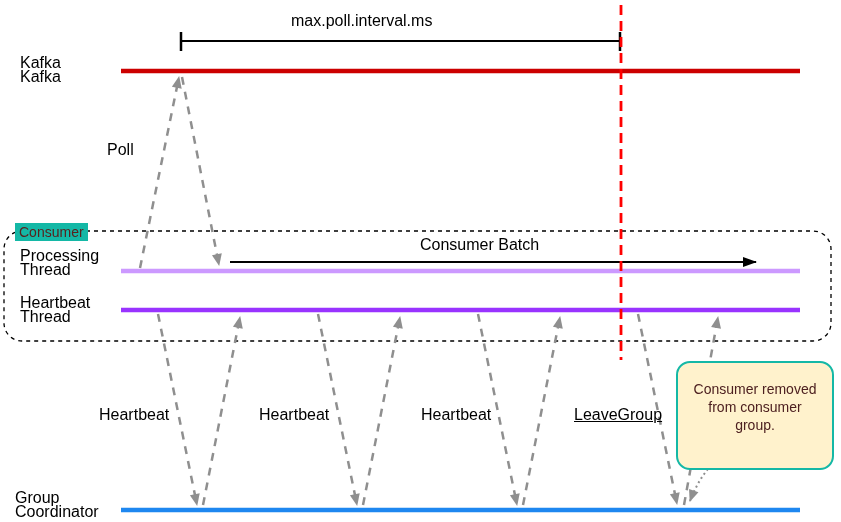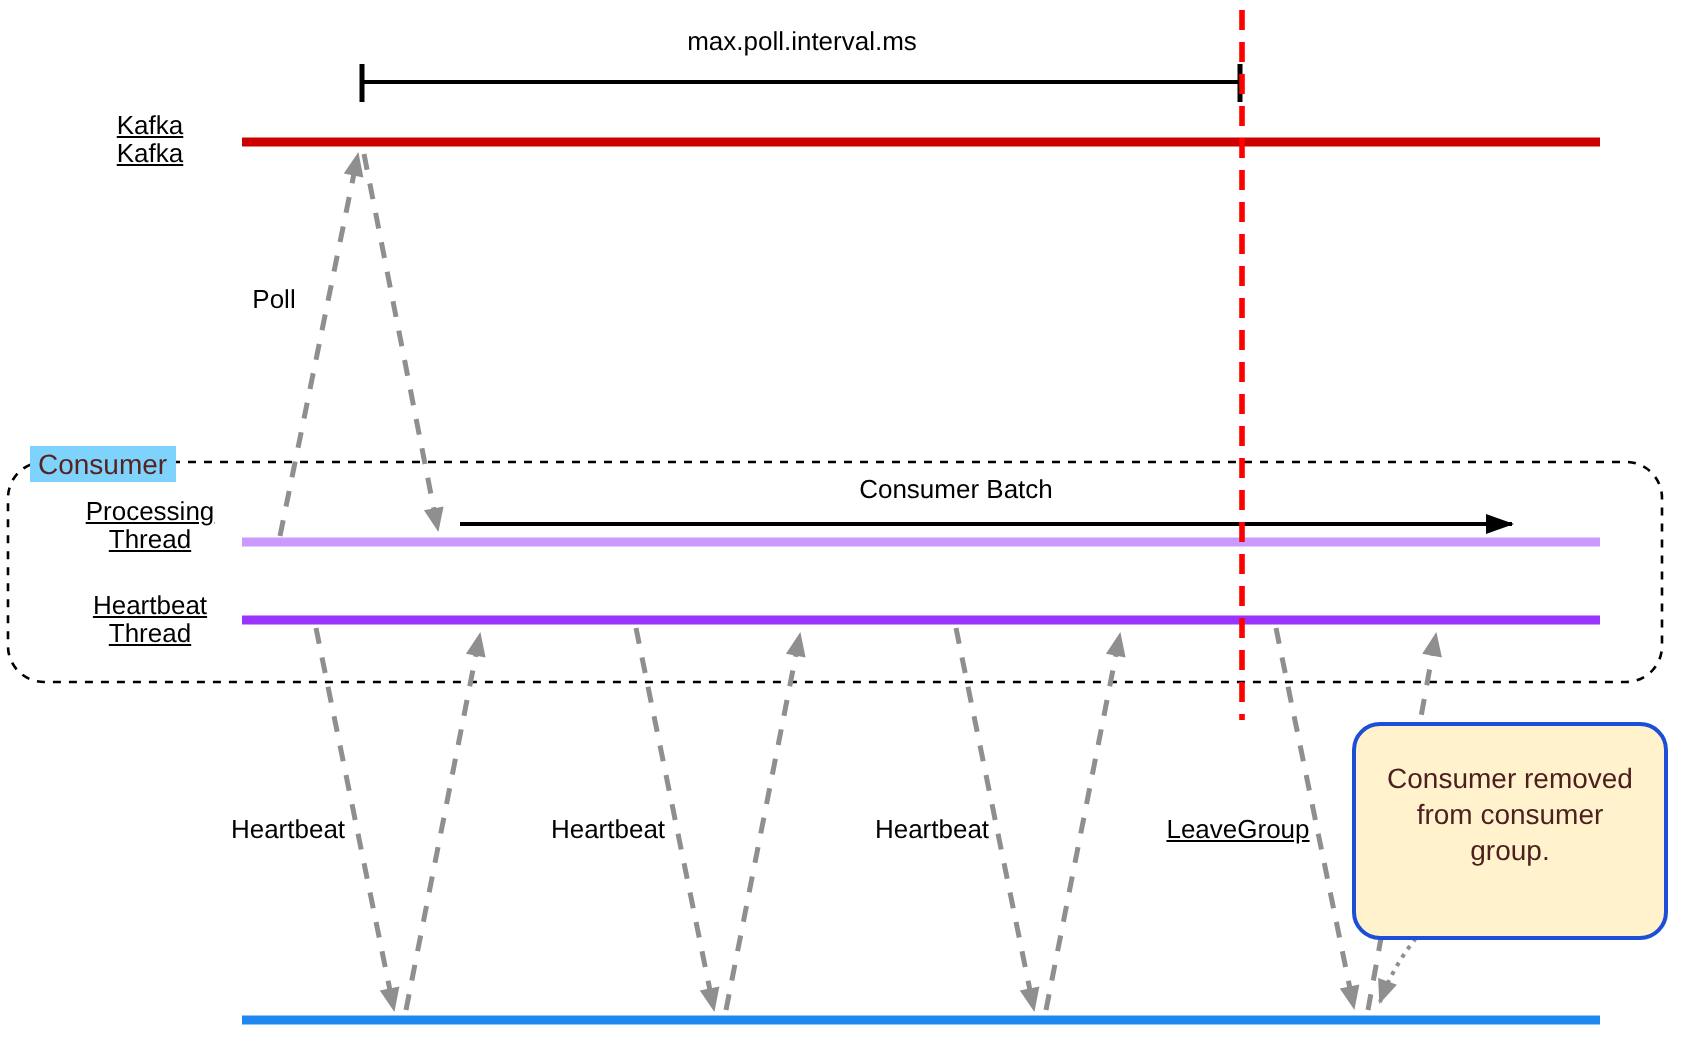--- a/index.html
+++ b/index.html
@@ -1,39 +1,39 @@
 <!DOCTYPE html>
 <html><head>
 <meta charset="utf-8">
 <style>
   html,body{margin:0;padding:0;background:#ffffff;}
   .canvas{
     position:relative;width:841px;height:522px;background:#ffffff;overflow:hidden;
     font-family:"Liberation Sans","DejaVu Sans",sans-serif;color:#000;
   }
   .canvas svg{position:absolute;left:0;top:0;}
-  .lbl{position:absolute;font-size:13px;line-height:14px;text-align:center;white-space:nowrap;}
-  .lane-lbl{width:110px;text-decoration:underline;}
+  .lbl{position:absolute;font-size:16px;line-height:14px;white-space:nowrap;}
+  .lane-lbl{width:110px;}
   .lane-lbl span{display:block;}
   .metric-lbl{left:291px;top:14px;width:220px;}
   .kafka-lbl{left:20px;top:56px;}
   .poll-lbl{left:107px;top:143px;width:60px;}
   .consumer-lbl{
     position:absolute;left:15px;top:223px;padding:1px 4px;
-    background:#7dd3fc;color:#57231F;font-size:14px;line-height:16px;
+    background:#14b8a6;color:#57231F;font-size:14px;line-height:16px;
   }
   .processing-lbl{left:20px;top:249px;}
   .procbatch-lbl{left:420px;top:238px;width:116px;}
   .heartbeatthread-lbl{left:20px;top:296px;}
   .msg-lbl{width:90px;top:408px;}
   .hb1{left:99px;} .hb2{left:259px;} .hb3{left:421px;} .lg{left:574px;text-decoration:underline;}
   .coord-lbl{left:15px;top:491px;}
   .note{
     position:absolute;left:676px;top:361px;width:158px;height:109px;
-    background:#FFF2CC;border:2px solid #1d4ed8;border-radius:14px;
+    background:#FFF2CC;border:2px solid #14b8a6;border-radius:14px;
     color:#4D2020;font-size:14px;line-height:18px;text-align:center;
     display:flex;flex-direction:column;justify-content:center;
     padding:0 10px;box-sizing:border-box;
   }
   .note .spacer{height:18px;}
 </style>
 </head>
 <body>
 
 <div class="canvas">
@@ -106,19 +106,23 @@
   <div class="lbl lane-lbl heartbeatthread-lbl">
     <span>Heartbeat</span>
     <span>Thread</span>
   </div>
 
   <div class="lbl msg-lbl hb1">Heartbeat</div>
   <div class="lbl msg-lbl hb2">Heartbeat</div>
   <div class="lbl msg-lbl hb3">Heartbeat</div>
   <div class="lbl msg-lbl lg">LeaveGroup</div>
 
+  <div class="lbl lane-lbl coord-lbl">
+    <span>Group</span>
+    <span>Coordinator</span>
+  </div>
 
   <div class="note">
     <div>Consumer removed from consumer group.</div>
     <div class="spacer"></div>
   </div>
 
 </div>
 
 </body></html>

